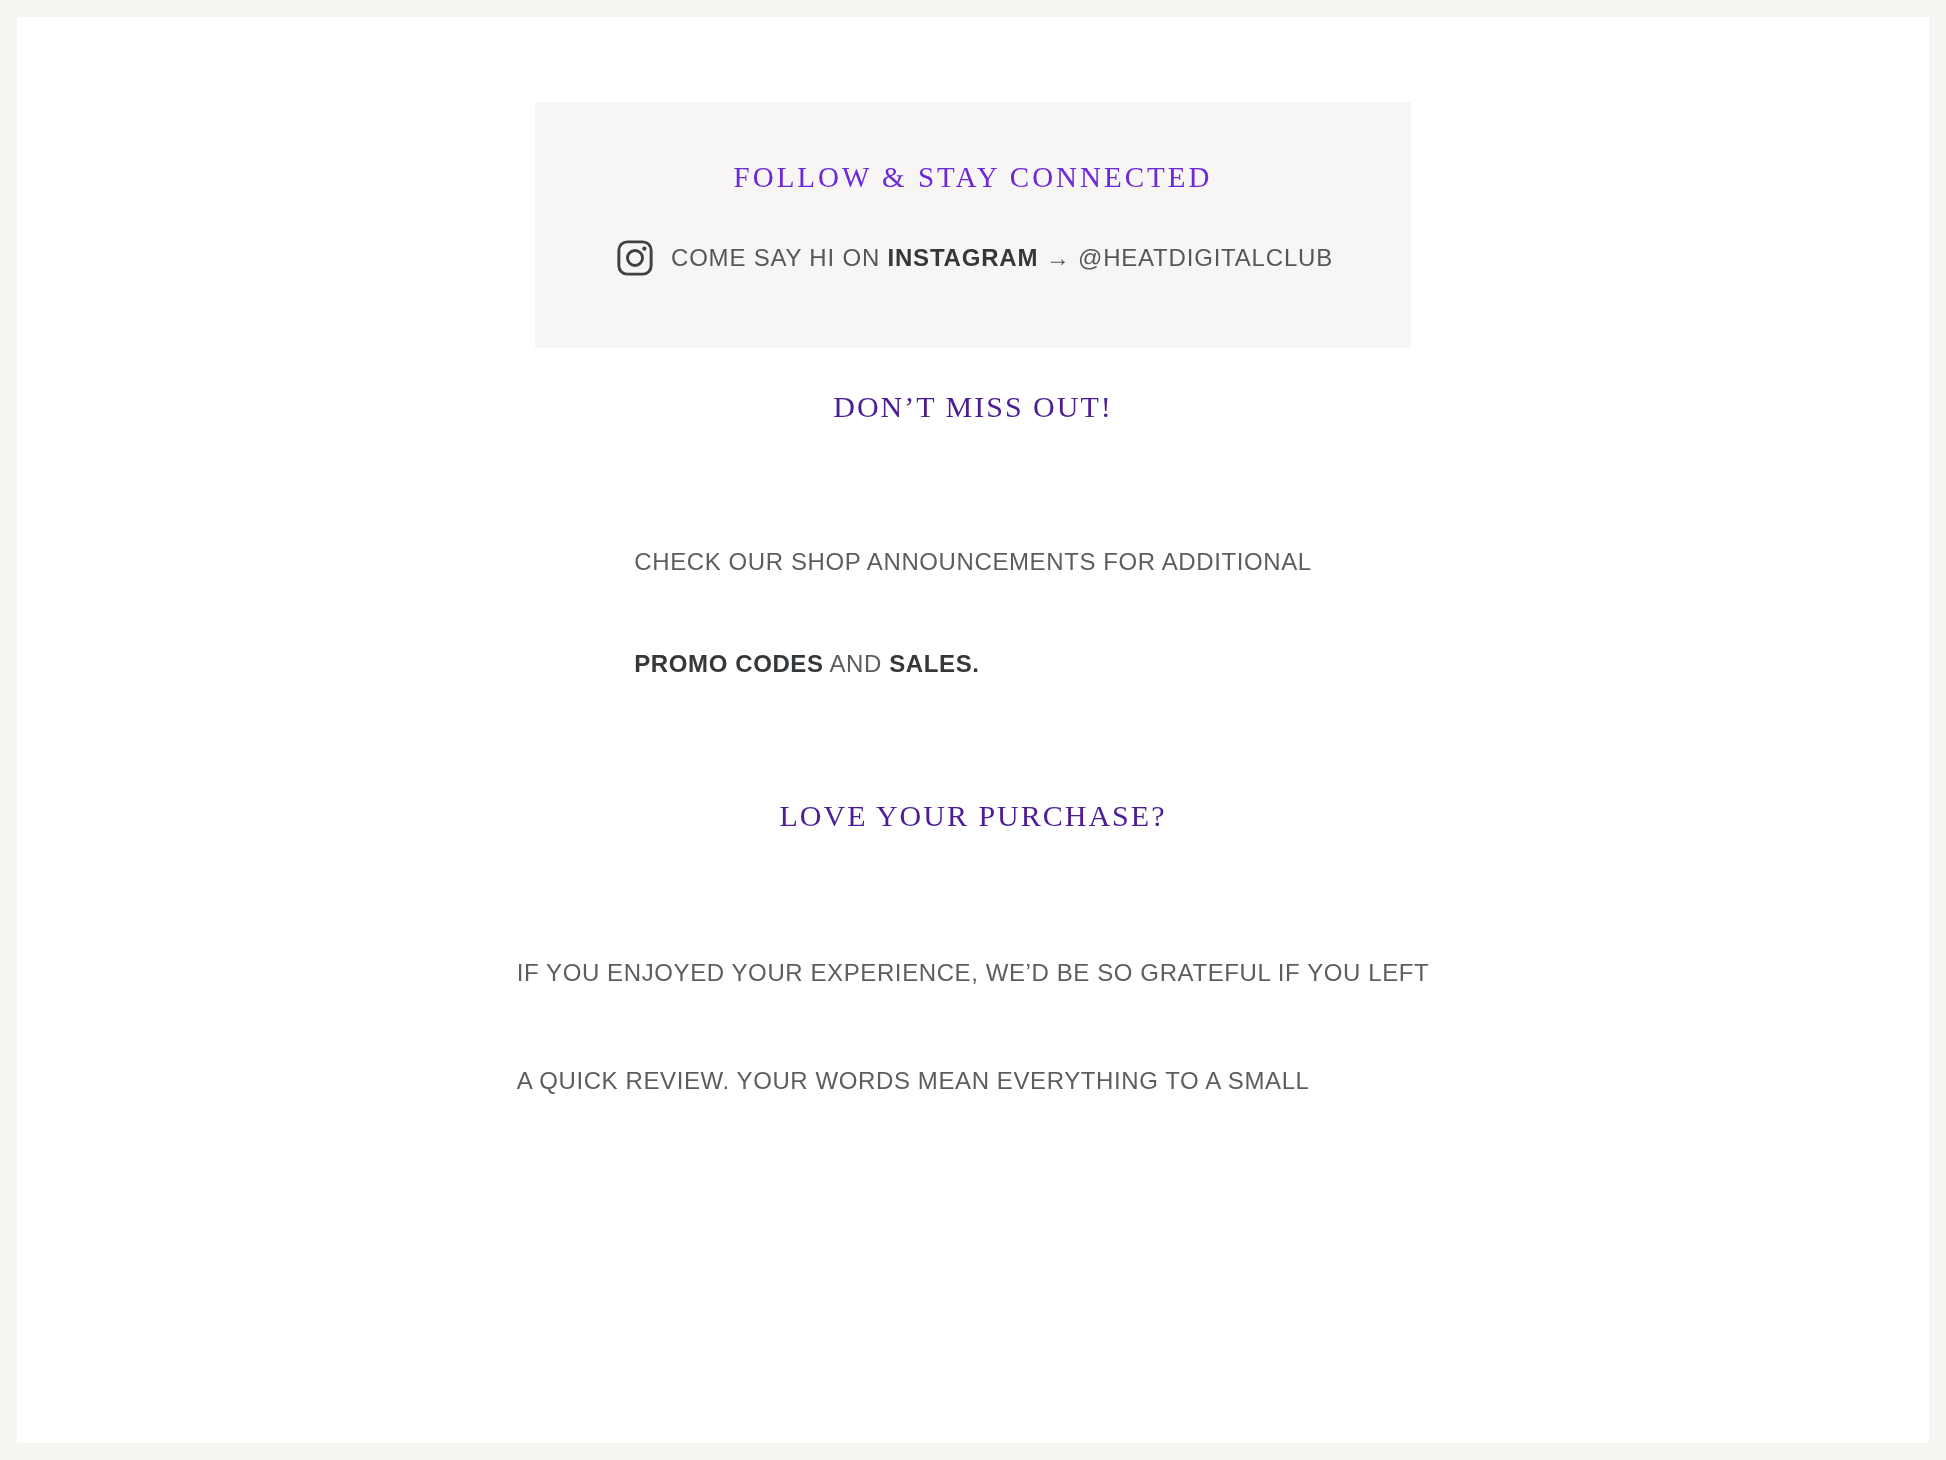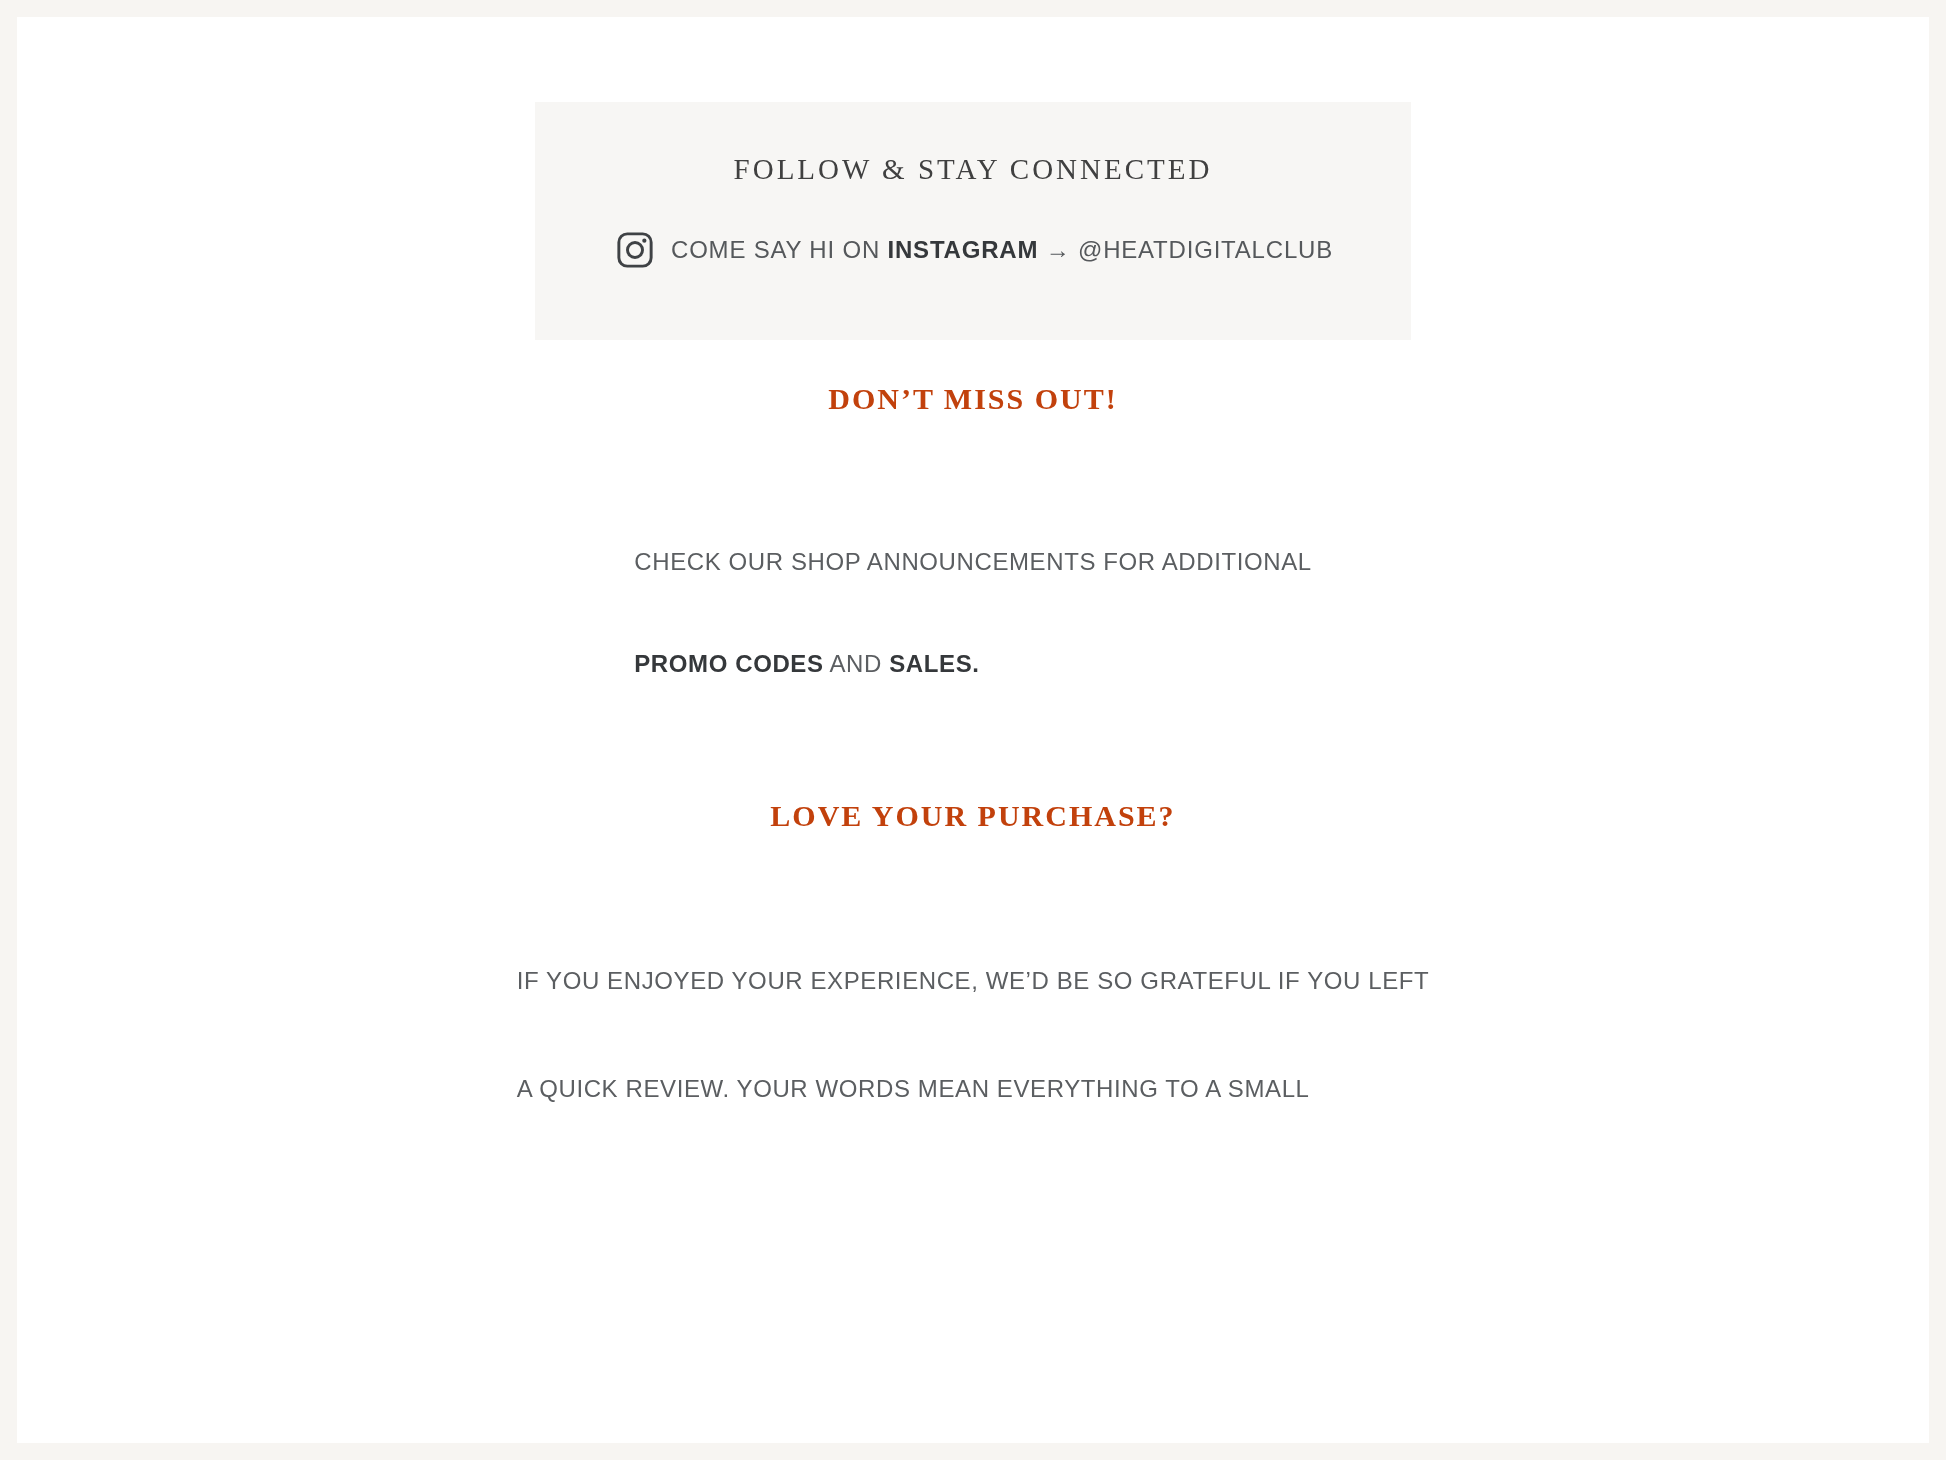--- a/index.html
+++ b/index.html
@@ -22,41 +22,41 @@
     width:876px;
     background:#f7f6f4;
     padding:42px 20px 34px;
     display:flex; flex-direction:column; align-items:center;
   }
   .connect-title {
     font-family:"Liberation Serif", serif;
     font-weight:400;
     font-size:29px; line-height:34px;
     letter-spacing:3px;
-    color:#404040;
-    margin:8px 0 41px;
+    color:#6d28d9;
+    margin:16px 0 41px;
   }
   .icon-row {
     display:flex; align-items:center; justify-content:flex-start;
     height:46px;
     font-size:24px; letter-spacing:0.8px;
     color:#55585b;
     white-space:pre;
   }
   .icon-row.first { margin-bottom:33px; }
   .icon-row .ic { margin-right:14px; flex:0 0 auto; display:flex; align-items:center; }
   .bi { font-weight:700; color:#35383b; }
   
   .heading {
     font-family:"Liberation Serif", serif;
-    font-weight:700;
+    font-weight:400;
     font-size:30px; line-height:44px;
     letter-spacing:2px;
-    color:#c2410c;
-    margin:8px; text-align:center;
+    color:#4c1d95;
+    margin:0; text-align:center;
   }
   .h-dontmiss { margin-top:37px; }
   .h-love     { margin-top:45px; }
   .h-questions{ margin-top:43px; }
   
   .para {
     font-size:24px; line-height:36px;
     letter-spacing:0.6px;
     color:#5b5e61;
     white-space:pre;

